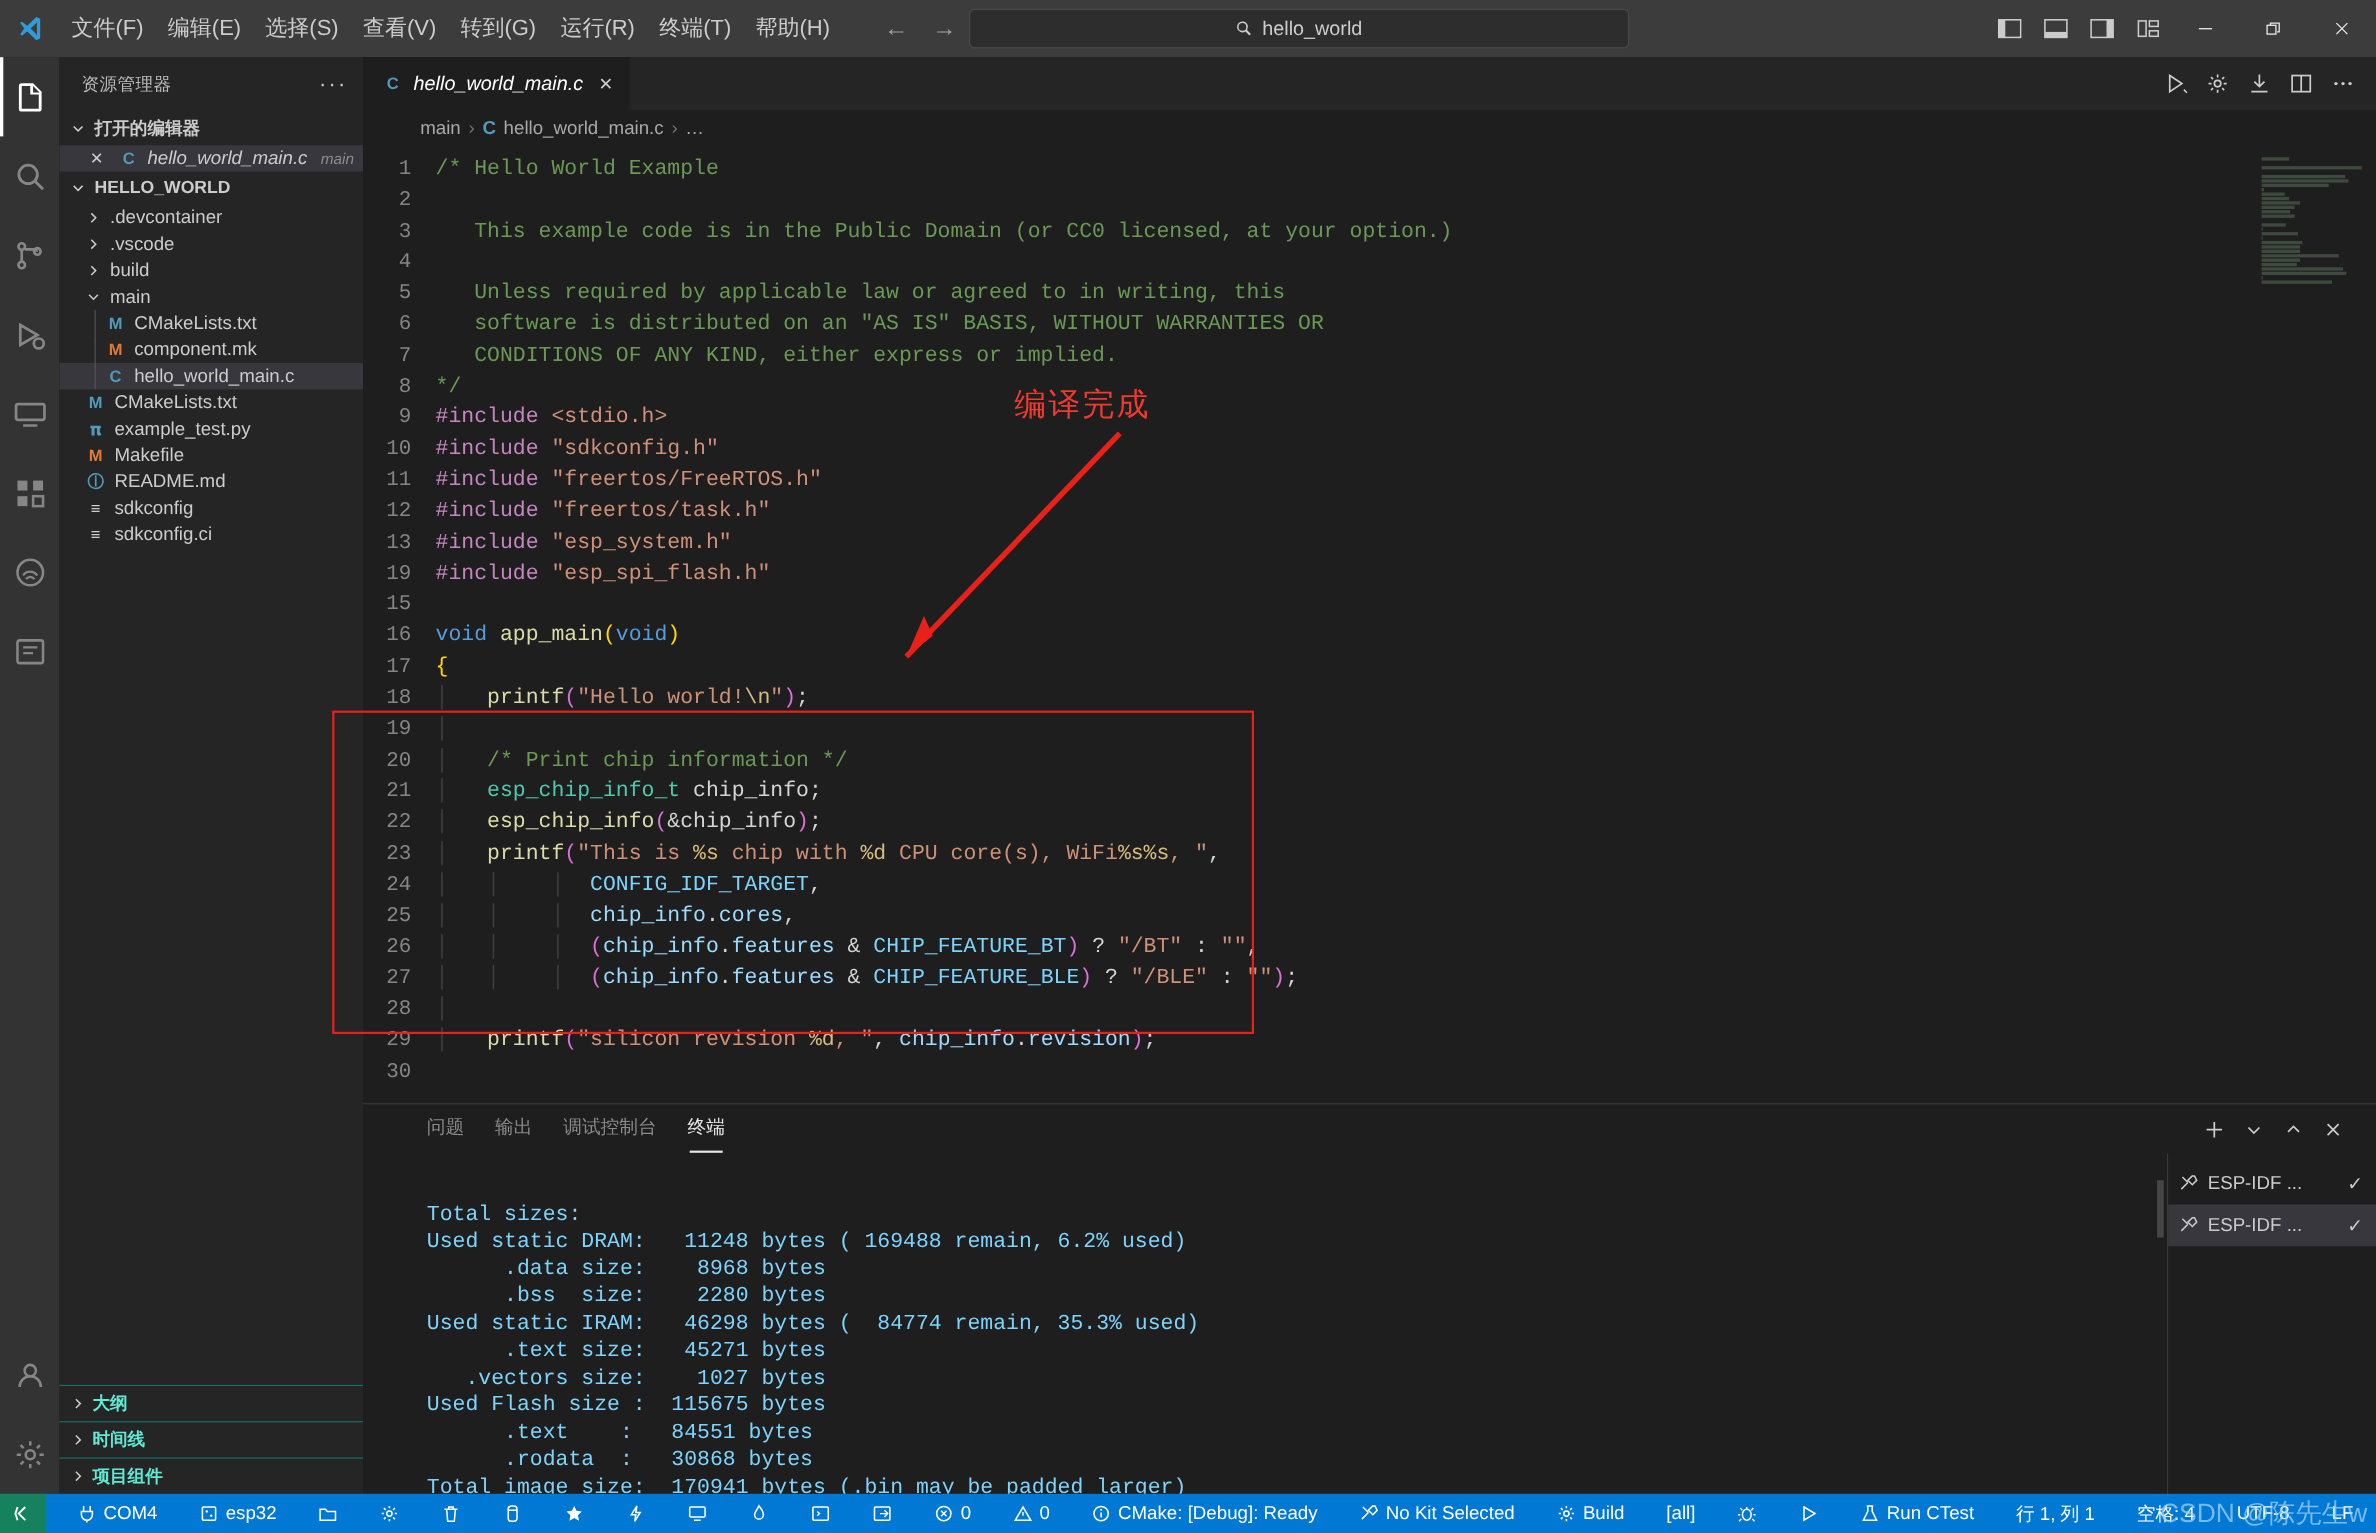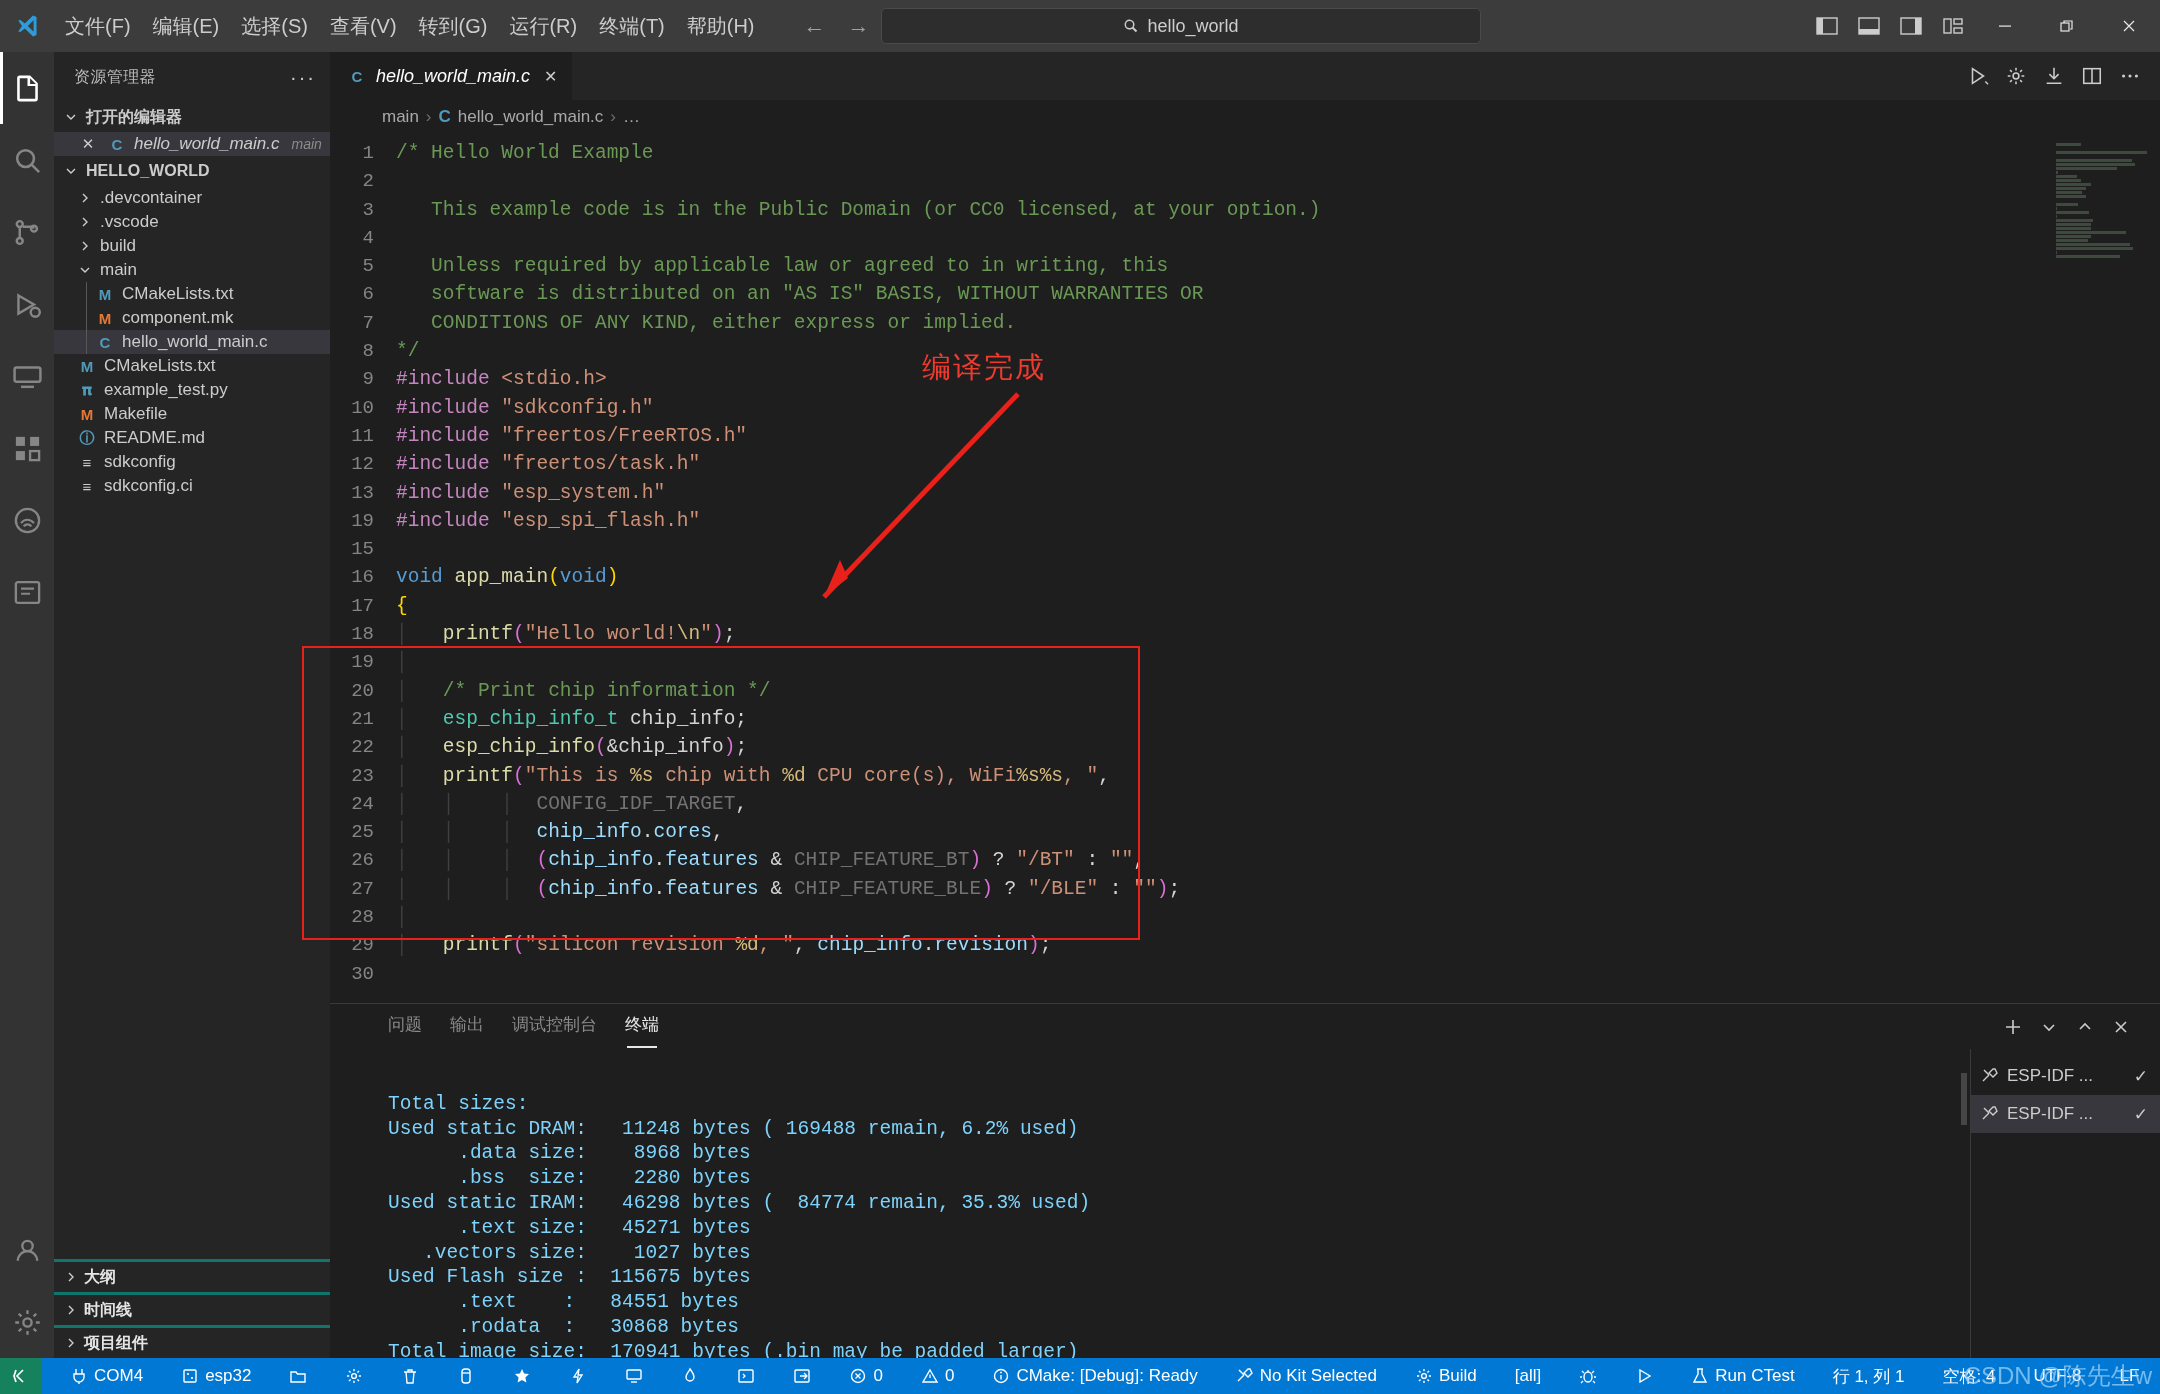--- a/index.html
+++ b/index.html
@@ -84,21 +84,21 @@
   .ico.cfg { color:#cccccc; }
   .xclose { width:24px; text-align:center; color:#cccccc; font-size:15px; }
   .ital { font-style: italic; }
   .dim { color:#8c8c8c; font-size:14px; font-style:italic; margin-left:6px; }
   .indent1 { padding-left: 22px; }
   .indent2b { padding-left: 40px; position:relative; }
   .indent2b::before { content:""; position:absolute; left:32px; top:0; bottom:0; width:1px; background:#585858; }
   .sb-spacer { flex:1 1 auto; }
   .sb-bottom-sec {
     height:33px; display:flex; align-items:center; gap:4px; padding-left:8px;
-    color:#e5e5e5; font-size:16px; font-weight:bold; border-top:3px solid #0f766e;
+    color:#5eead4; font-size:16px; font-weight:bold; border-top:1px solid #0f766e;
   }
 
   
   .editorarea { flex:1 1 auto; display:flex; flex-direction:column; min-width:0; background:#1e1e1e; position:relative; }
   .tabsrow { height:48px; background:#252526; display:flex; align-items:stretch; position:relative; }
   .tab {
     display:flex; align-items:center; gap:8px; padding: 0 14px 0 16px;
     background:#1e1e1e; color:#ffffff; font-size:18px; border-right:1px solid #252526;
     border-top:1px solid #1e1e1e; position:relative;
   }
@@ -130,21 +130,21 @@
   .cmt { color:#6a9955; }
   .pp  { color:#c586c0; }
   .str { color:#ce9178; }
   .kw  { color:#569cd6; }
   .typ { color:#4ec9b0;margin-top:28px; }
   .fn  { color:#dcdcaa; }
   .var { color:#9cdcfe; }
   .par { color:#da70d6; }
   .brc { color:#ffd700; }
   .esc { color:#d7ba7d; }
-  .cst { color:#737373; }
+  .cst { color:#7dd3fc; }
 
   .indentline { color:#404040; }
 
   
   .minimap {
     position:absolute; right:0; top:0; width:110px; bottom:0;
     background:#1e1e1e; overflow:hidden; padding-top:8px;
   }
   .mm-line { height:3px; margin: 1px 6px; background:#4b5a4b; opacity:.75; }
 

